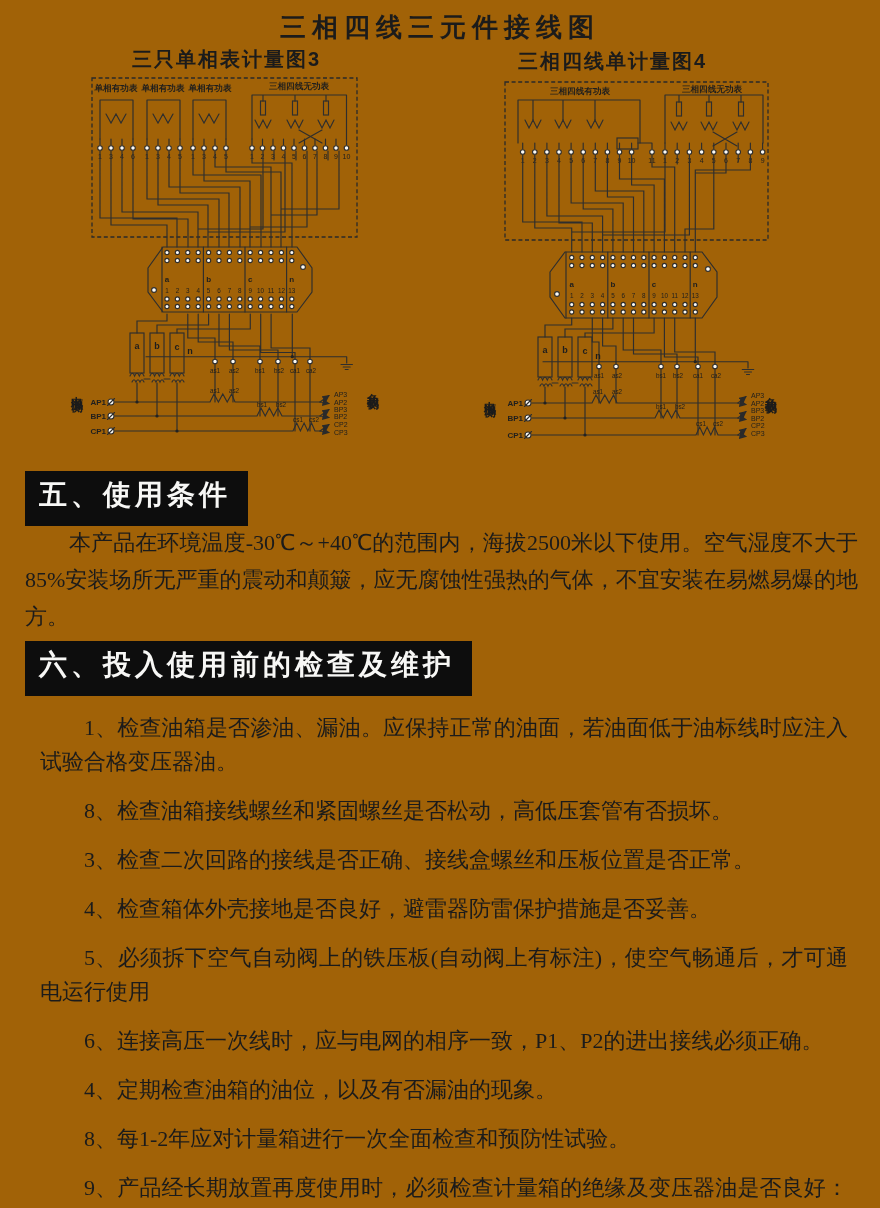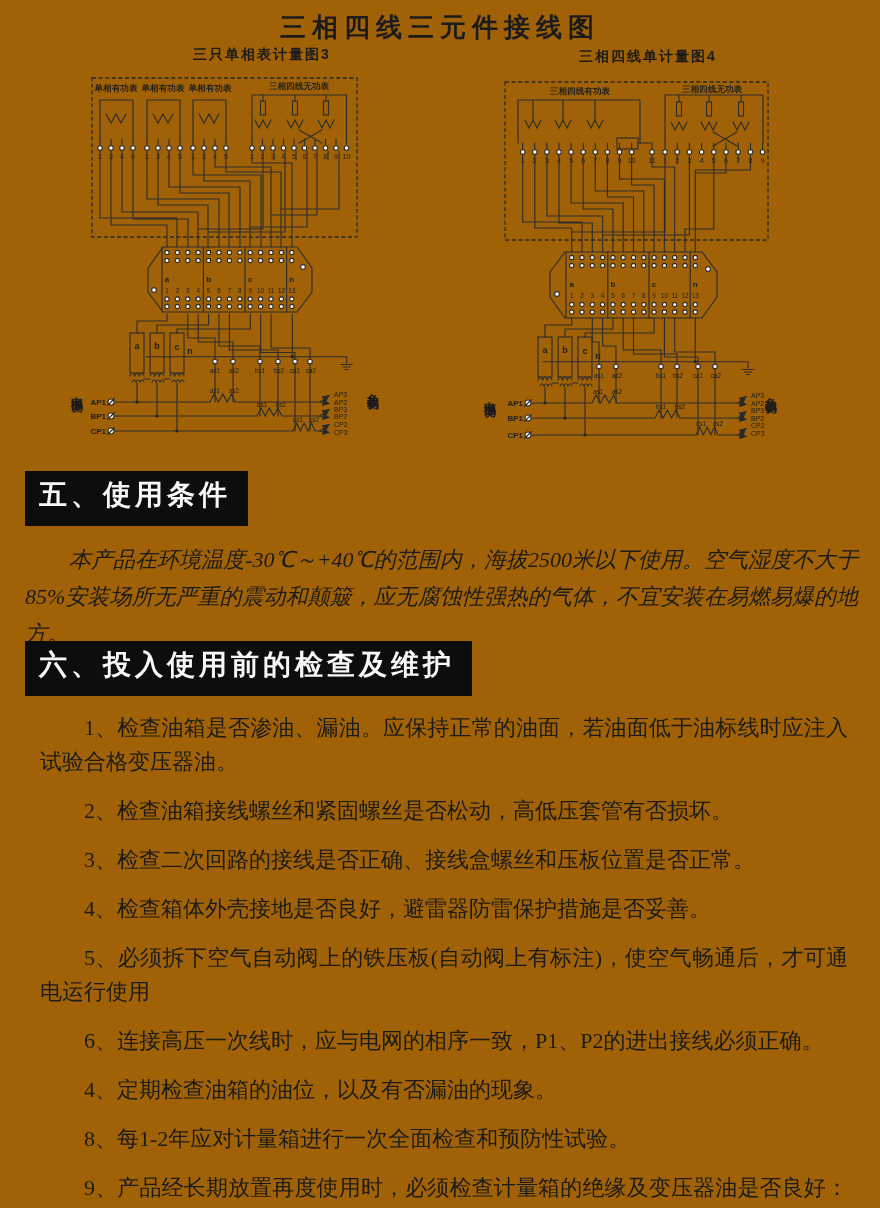--- a/index.html
+++ b/index.html
@@ -1,38 +1,38 @@
 <!DOCTYPE html>
 <html><head>
 <meta charset="utf-8">
 <style>
   html,body{margin:0;padding:0;background:#e8e6e0;}
   .page{position:relative;width:880px;height:1208px;background:#a16207;overflow:hidden;
         font-family:"Liberation Serif",serif;color:#1b1b1b;}
   .doc-title{position:absolute;left:0;top:10px;width:880px;text-align:center;
         font-family:"Liberation Sans",sans-serif;font-weight:bold;font-size:26px;letter-spacing:6px;}
   .sub-title{position:absolute;font-family:"Liberation Sans",sans-serif;font-weight:bold;
-        font-size:14px;letter-spacing:2px;text-align:center;width:260px;}
+        font-size:20px;letter-spacing:2px;width:260px;}
   .sub-title.l{left:132px;top:46px;}
   .sub-title.r{left:518px;top:48px;}
   svg{position:absolute;overflow:visible;}
   svg text{font-family:"Liberation Sans",sans-serif;fill:#1e1e1e;}
   .t6{font-size:6.3px;} .t7{font-size:7px;} .t8{font-size:8px;font-weight:bold;}
   .t9{font-size:9px;font-weight:bold;} .tml{font-size:8.6px;font-weight:bold;}
   .w{stroke:#2e2e2e;stroke-width:1.15;fill:none;stroke-linecap:round;}
   .dash{stroke:#2a2a2a;stroke-width:1.3;fill:none;stroke-dasharray:4 2.6;}
   .dot{fill:#222;stroke:none;}
   .oc{stroke:#2e2e2e;stroke-width:1.1;fill:#fbfaf6;}
   .vlabel{position:absolute;writing-mode:vertical-rl;font-family:"Liberation Sans",sans-serif;
         font-weight:bold;font-size:12px;letter-spacing:3px;}
   .black-bar{position:absolute;background:#0d0d0d;color:#f7f7f5;
         font-family:"Liberation Sans",sans-serif;font-weight:bold;font-size:28px;
         letter-spacing:4px;padding:5px 17px 12px 14px;}
-  .body-para{position:absolute;left:25px;top:541px;width:833px;margin:0;font-size:22px;
-        line-height:37px;text-indent:2em;text-align:justify;font-style:italic;}
+  .body-para{position:absolute;left:25px;top:524px;width:833px;margin:0;font-size:22px;
+        line-height:37px;text-indent:2em;text-align:justify;}
   .items{position:absolute;left:25px;top:696px;width:838px;}
   .items p{margin:15px;font-size:22px;line-height:34px;text-indent:2em;text-align:justify;}
 </style>
 </head>
 <body>
 
 <div class="page">
 
   <div class="doc-title">三相四线三元件接线图</div>
   <div class="sub-title l">三只单相表计量图3</div>
@@ -586,21 +586,21 @@
   <div class="vlabel" style="left:481px;top:391px">电源侧</div>
   <div class="vlabel" style="left:762px;top:387px">负载侧</div>
 
   <div class="black-bar" style="left:25px;top:471px">五、使用条件</div>
   <p class="body-para">本产品在环境温度-30℃～+40℃的范围内，海拔2500米以下使用。空气湿度不大于85%安装场所无严重的震动和颠簸，应无腐蚀性强热的气体，不宜安装在易燃易爆的地方。</p>
 
   <div class="black-bar" style="left:25px;top:641px">六、投入使用前的检查及维护</div>
   <div class="items">
 
   <p>1、检查油箱是否渗油、漏油。应保持正常的油面，若油面低于油标线时应注入试验合格变压器油。</p>
-      <p>2、检查油箱接线螺丝和紧固螺丝是否松动，高低压套管有否损坏。</p>
+      <p>8、检查油箱接线螺丝和紧固螺丝是否松动，高低压套管有否损坏。</p>
       <p>3、检查二次回路的接线是否正确、接线盒螺丝和压板位置是否正常。</p>
       <p>4、检查箱体外壳接地是否良好，避雷器防雷保护措施是否妥善。</p>
       <p>5、必须拆下空气自动阀上的铁压板(自动阀上有标注)，使空气畅通后，才可通电运行使用</p>
       <p>6、连接高压一次线时，应与电网的相序一致，P1、P2的进出接线必须正确。</p>
       <p>4、定期检查油箱的油位，以及有否漏油的现象。</p>
       <p>8、每1-2年应对计量箱进行一次全面检查和预防性试验。</p>
       <p>9、产品经长期放置再度使用时，必须检查计量箱的绝缘及变压器油是否良好：如果器身受潮必须进行无油干燥处理，和变压器油过滤处理，经过试验合格后方可投入运行使用。</p>
     </div>
 
 </div>

